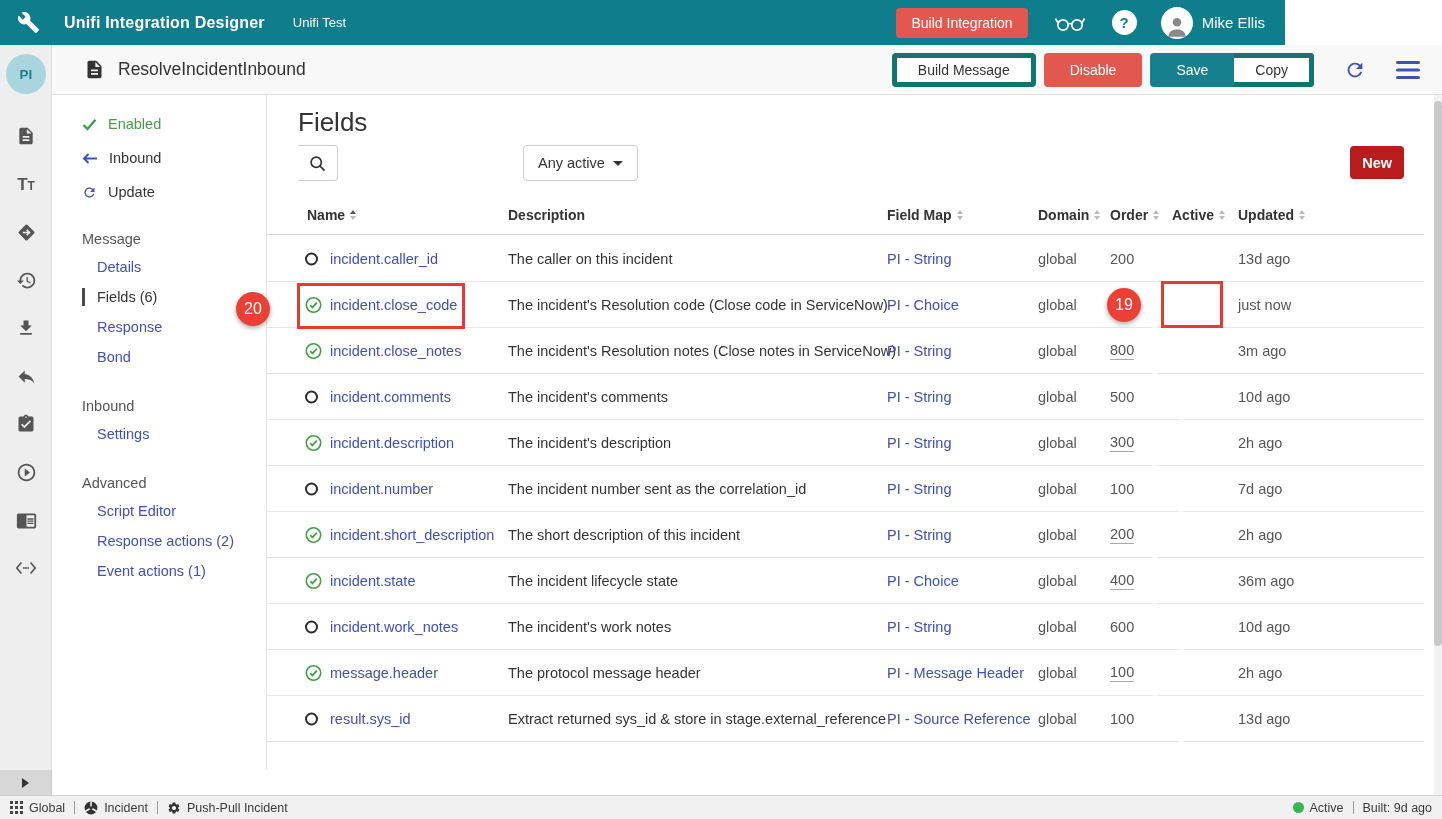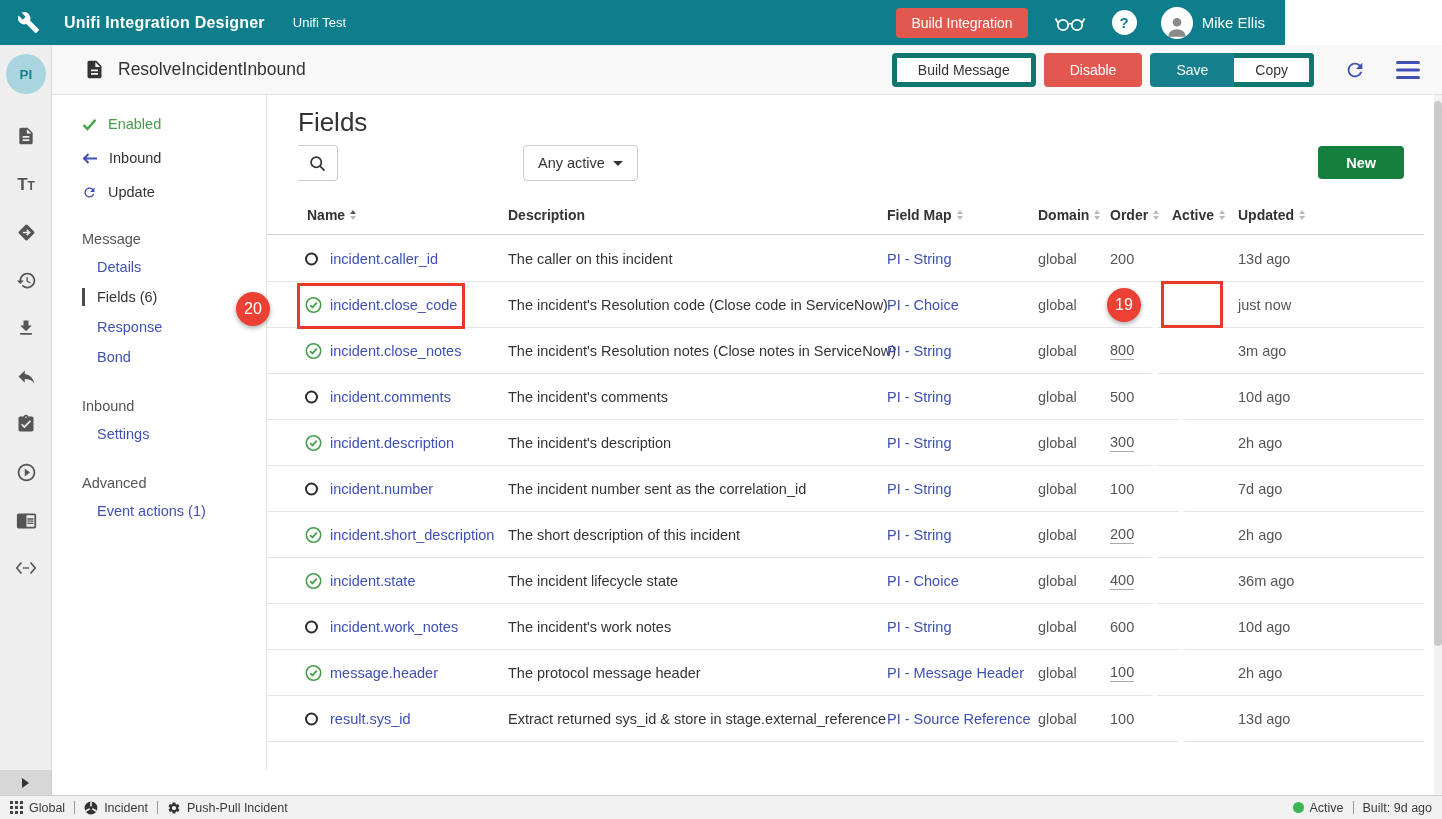--- a/index.html
+++ b/index.html
@@ -106,22 +106,22 @@
     width:40px; height:36px; border:1px solid #ccc; border-left:none; border-radius:0 4px 4px 0;
     background:#fff; display:flex; align-items:center; justify-content:center; cursor:pointer;
   }
   .filter-btn {
     position:absolute; top:50px; left:256px; height:36px; padding:0 14px;
     border:1px solid #ccc; border-radius:4px; background:#fff; font-size:14.5px; color:#333;
     display:flex; align-items:center; gap:8px; cursor:pointer; font-family:inherit;
   }
   .caret-down { width:0; height:0; border-left:5px solid transparent; border-right:5px solid transparent; border-top:5px solid #333; }
   .new-btn {
-    position:absolute; top:51px; right:30px; height:33px; padding:0 28px;
-    background:#15803d; border:none; border-radius:4px; color:#fff; font-size:14.5px; font-weight:700;
+    position:absolute; top:51px; right:30px; height:33px; padding:0 12px;
+    background:#b91c1c; border:none; border-radius:4px; color:#fff; font-size:14.5px; font-weight:700;
     cursor:pointer; font-family:inherit;
   }
 
   
   .thead { position:absolute; top:100px; left:0; width:1157px; height:40px; border-bottom:1px solid #d4d4d4; }
   .th { position:absolute; top:50%; transform:translateY(-50%); font-size:14px; font-weight:700; color:#333; display:flex; align-items:center; gap:5px; cursor:pointer; }
   .sort { display:inline-flex; flex-direction:column; gap:2px; }
   .sort i { display:block; width:0; height:0; border-left:3.5px solid transparent; border-right:3.5px solid transparent; }
   .sort .up { border-bottom:4px solid #bbb; }
   .sort .dn { border-top:4px solid #bbb; }
@@ -329,20 +329,22 @@
   <div class="nav-section-title">Message</div>
   <div class="nav-link">Details</div>
   <div class="nav-link active">Fields (6)</div>
   <div class="nav-link">Response</div>
   <div class="nav-link">Bond</div>
 
   <div class="nav-section-title" style="margin-top:26px;">Inbound</div>
   <div class="nav-link">Settings</div>
 
   <div class="nav-section-title" style="margin-top:26px;">Advanced</div>
+  <div class="nav-link">Script Editor</div>
+  <div class="nav-link">Response actions (2)</div>
   <div class="nav-link">Event actions (1)</div>
 </div>
 
 <div class="main">
   <div class="page-title">Fields</div>
 
   <div class="search-wrap">
     <button class="search-btn">
       <svg width="17" height="17" viewBox="0 0 20 20" fill="none" stroke="#333" stroke-width="2">
           <circle cx="8.5" cy="8.5" r="6"></circle>

